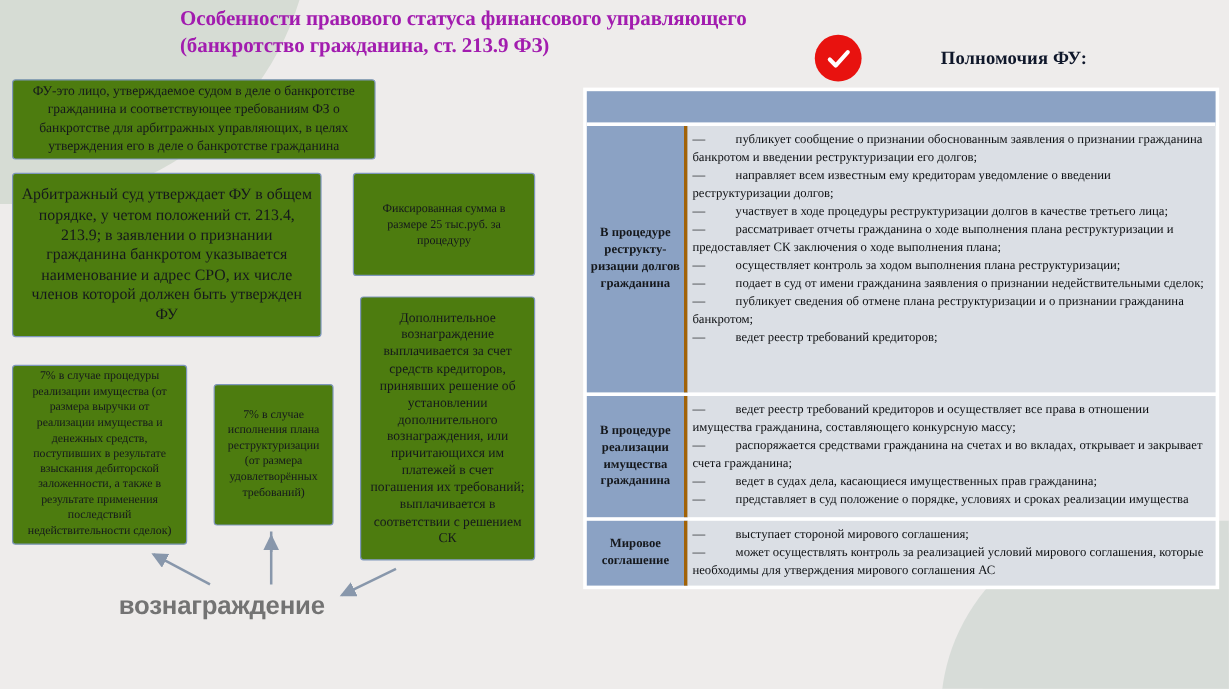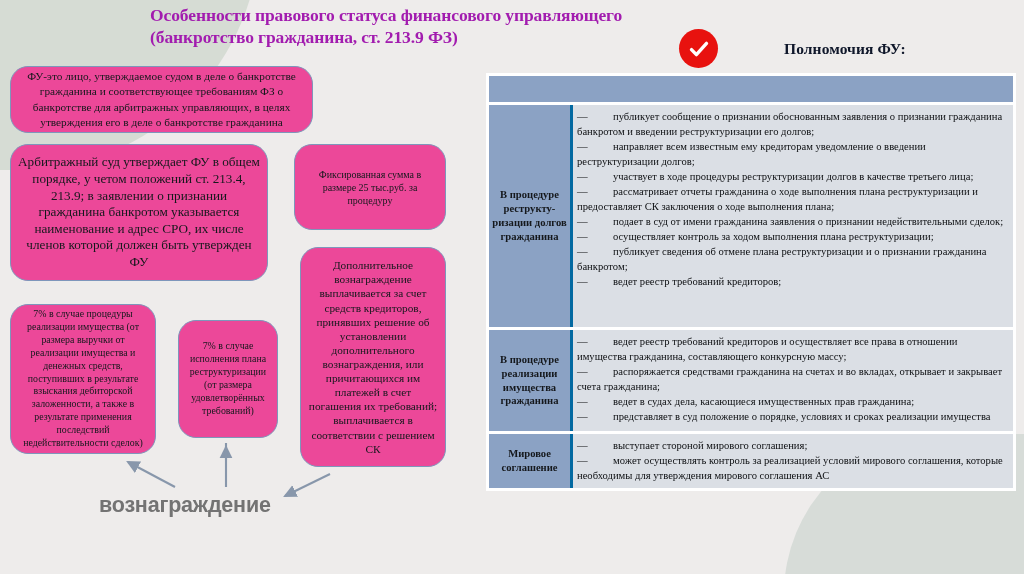--- a/index.html
+++ b/index.html
@@ -96,23 +96,23 @@
     color: #0f172a;
     font-weight: bold;
     font-size: 15.5px;
     letter-spacing: 0.1px;
     white-space: nowrap;
   }
 
   
   .box {
     position: absolute;
-    background: #ec4899;
+    background: #4d7c0f;
     border: 1px solid #7e96bb;
-    border-radius: 18px;
+    border-radius: 3px;
     color: #15181c;
     text-align: center;
     box-sizing: border-box;
     display: flex;
     align-items: center;
     justify-content: flex-start;
     padding: 4px 7px;
   }
   .box span { display: block; width: 100%; }
 
@@ -183,21 +183,21 @@
     color: #15181c;
     font-weight: bold;
     font-size: 10.6px;
     line-height: 1.32;
     text-align: center;
     display: flex;
     align-items: center;
     justify-content: center;
     padding: 3px 2px;
     box-sizing: border-box;
-    border-right: 3px solid #0369a1;
+    border-right: 3px solid #a16207;
   }
   .pt-cell {
     flex: 1 1 auto;
     background: #dbdfe5;
     color: #0d0f12;
     font-size: 10.6px;
     line-height: 1.42;
     padding: 4px 6px 5px 4px;
     box-sizing: border-box;
   }
@@ -275,22 +275,22 @@
   <div class="powers-table">
     <div class="pt-header"></div>
 
     <div class="pt-row" id="pt-row-restructuring">
       <div class="pt-label">В процедуре реструкту-ризации долгов гражданина</div>
       <div class="pt-cell">
         <span class="pt-item"><span class="dash">—</span><span>публикует сообщение о признании обоснованным заявления о признании гражданина банкротом и введении реструктуризации его долгов;</span></span>
         <span class="pt-item"><span class="dash">—</span><span>направляет всем известным ему кредиторам уведомление о введении реструктуризации долгов;</span></span>
         <span class="pt-item"><span class="dash">—</span><span>участвует в ходе процедуры реструктуризации долгов в качестве третьего лица;</span></span>
         <span class="pt-item"><span class="dash">—</span><span>рассматривает отчеты гражданина о ходе выполнения плана реструктуризации и предоставляет СК заключения о ходе выполнения плана;</span></span>
+        <span class="pt-item"><span class="dash">—</span><span>осуществляет контроль за ходом выполнения плана реструктуризации;</span></span>
         <span class="pt-item"><span class="dash">—</span><span>подает в суд от имени гражданина заявления о признании недействительными сделок;</span></span>
-        <span class="pt-item"><span class="dash">—</span><span>осуществляет контроль за ходом выполнения плана реструктуризации;</span></span>
         <span class="pt-item"><span class="dash">—</span><span>публикует сведения об отмене плана реструктуризации и о признании гражданина банкротом;</span></span>
         <span class="pt-item"><span class="dash">—</span><span>ведет реестр требований кредиторов;</span></span>
       </div>
     </div>
 
     <div class="pt-row" id="pt-row-sale">
       <div class="pt-label">В процедуре реализации имущества гражданина</div>
       <div class="pt-cell">
         <span class="pt-item"><span class="dash">—</span><span>ведет реестр требований кредиторов и осуществляет все права в отношении имущества гражданина, составляющего конкурсную массу;</span></span>
         <span class="pt-item"><span class="dash">—</span><span>распоряжается средствами гражданина на счетах и во вкладах, открывает и закрывает счета гражданина;</span></span>

